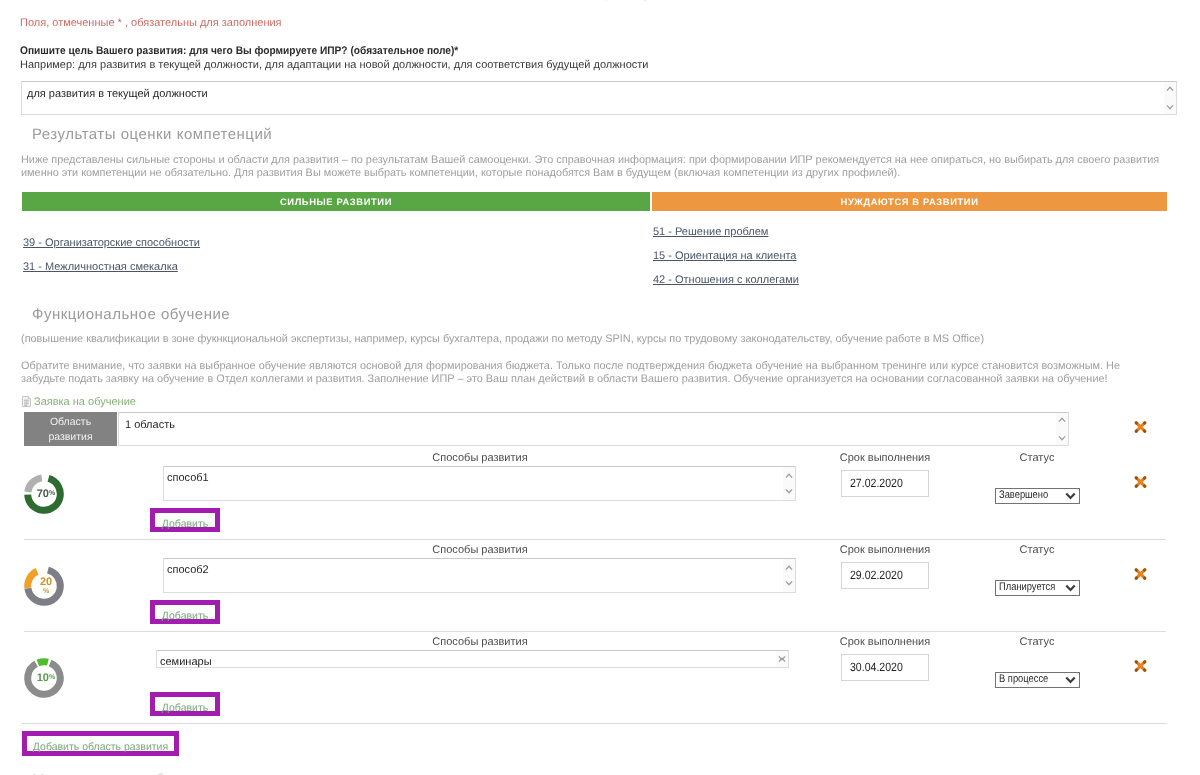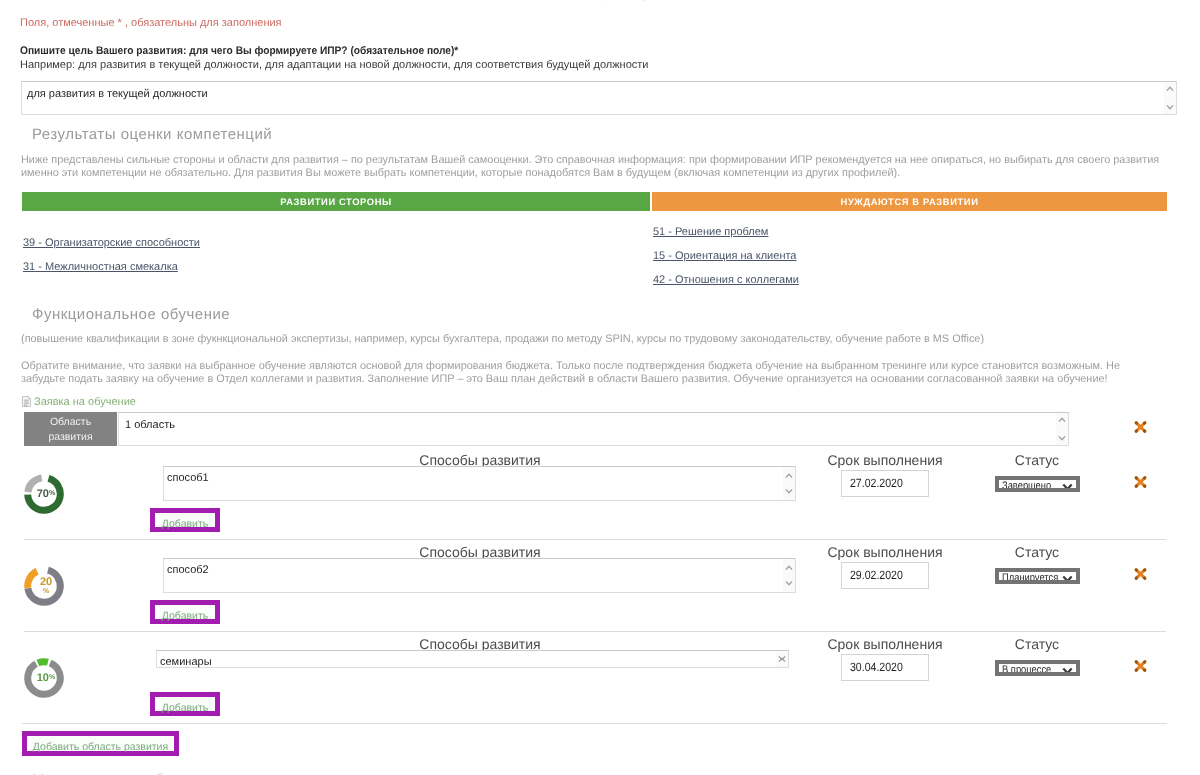--- a/index.html
+++ b/index.html
@@ -47,27 +47,27 @@
   .clink { position:absolute; font-size:11px; color:#4a5568; text-decoration:underline;
            text-underline-offset:1px; white-space:nowrap; }
 
   
   .zayavka { position:absolute; font-size:11px; color:#86b177; white-space:nowrap; }
   .doc-ico { position:absolute; width:9px; height:11px; }
 
   .area-tag { position:absolute; background:#828282; color:#f0f0f0; font-size:10.5px;
               text-align:center; line-height:15px; padding-top:3px; box-sizing:border-box; }
 
-  .row-label { position:absolute; font-size:14px; color:#4c4c4c; text-align:center; white-space:nowrap; }
+  .row-label { position:absolute; font-size:11px; color:#4c4c4c; text-align:center; white-space:nowrap; }
   .date-in { position:absolute; box-sizing:border-box; border:1px solid #d4d4d4; background:#fff;
              font-size:12px; color:#232323; line-height:25px; }
   .date-in span { display:inline-block; transform:scaleX(.88); transform-origin:0 50%;
                   margin-left:8px; }
-  .sel { position:absolute; box-sizing:border-box; border:4px solid #737373; background:#fff;
-         font-size:11px; color:#2a2a2a; white-space:nowrap; overflow:hidden; }
+  .sel { position:absolute; box-sizing:border-box; border:1px solid #737373; background:#fff;
+         font-size:11px; color:#2a2a2a; white-space:nowrap; overflow:hidden;margin-top:12px; }
   .sel .sel-txt { position:absolute; left:3px; top:0px; display:block;
                   transform:scaleX(.85); transform-origin:0 50%; }
   .sel .sel-arrow { position:absolute; right:3px; top:3px; }
 
   .btn-add { position:absolute; box-sizing:border-box; border:5px solid #a21caf; background:#fbfdfb;
              color:#7ba97e; font-size:10.5px; text-align:center; white-space:nowrap; }
 
   .hr { position:absolute; height:1px; background:#dcdcdc; }
 
   .del-ico { position:absolute; width:13px; height:12px; }
@@ -100,21 +100,21 @@
       <svg class="chev" style="bottom:4px;" viewBox="0 0 8 6">
         <path d="M0.9 1.4 L4 4.7 L7.1 1.4" fill="none" stroke="#9e9e9e" stroke-width="1.3"></path>
       </svg>
     </div>
   </div>
 
   <h2 class="sec-h" style="left:32px; top:126px; margin:0;">Результаты оценки компетенций</h2>
   <div class="para" style="left:21px; top:154px;">Ниже представлены сильные стороны и области для развития – по результатам Вашей самооценки. Это справочная информация: при формировании ИПР рекомендуется на нее опираться, но выбирать для своего развития</div>
   <div class="para" style="left:21px; top:167px;">именно эти компетенции не обязательно. Для развития Вы можете выбрать компетенции, которые понадобятся Вам в будущем (включая компетенции из других профилей).</div>
 
-  <div class="cbar" style="left: 22px; top: 192px; width: 628px; background: rgb(88, 167, 68);">РАЗВИТИИ СТОРОНЫ</div>
+  <div class="cbar" style="left: 22px; top: 192px; width: 628px; background: rgb(88, 167, 68);">СИЛЬНЫЕ РАЗВИТИИ</div>
   <div class="cbar" style="left: 652px; top: 192px; width: 515px; background: rgb(237, 152, 64);">НУЖДАЮТСЯ В РАЗВИТИИ</div>
 
   <a class="clink" style="left:23px; top:237px;">39 - Организаторские способности</a>
   <a class="clink" style="left:23px; top:261px;">31 - Межличностная смекалка</a>
 
   <a class="clink" style="left:653px; top:226px;">51 - Решение проблем</a>
   <a class="clink" style="left:653px; top:250px;">15 - Ориентация на клиента</a>
   <a class="clink" style="left:653px; top:274px;">42 - Отношения с коллегами</a>
 
   <h2 class="sec-h" style="left:32px; top:306px; margin:0;">Функциональное обучение</h2>

